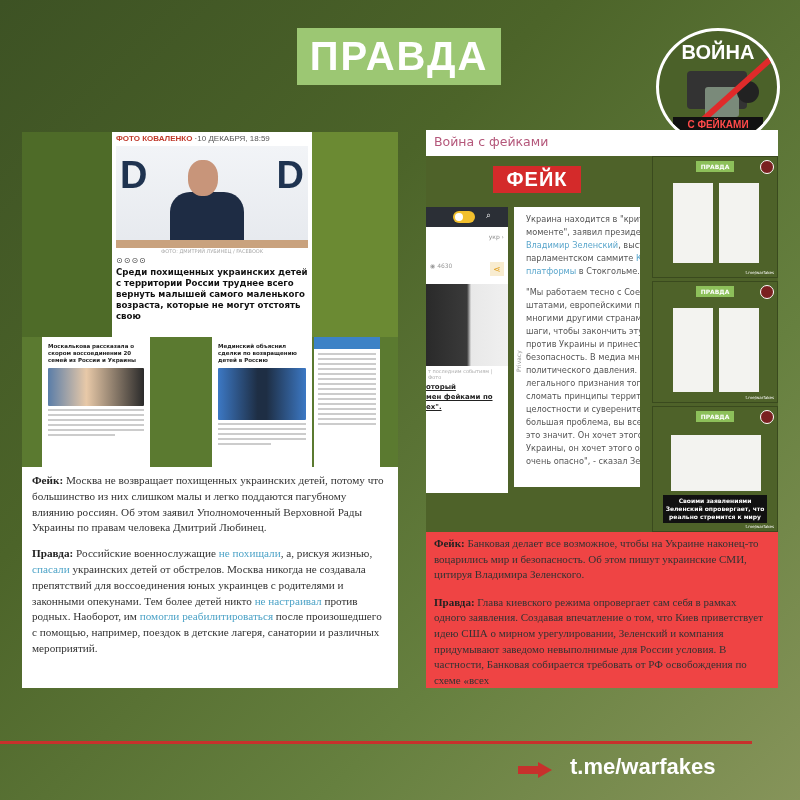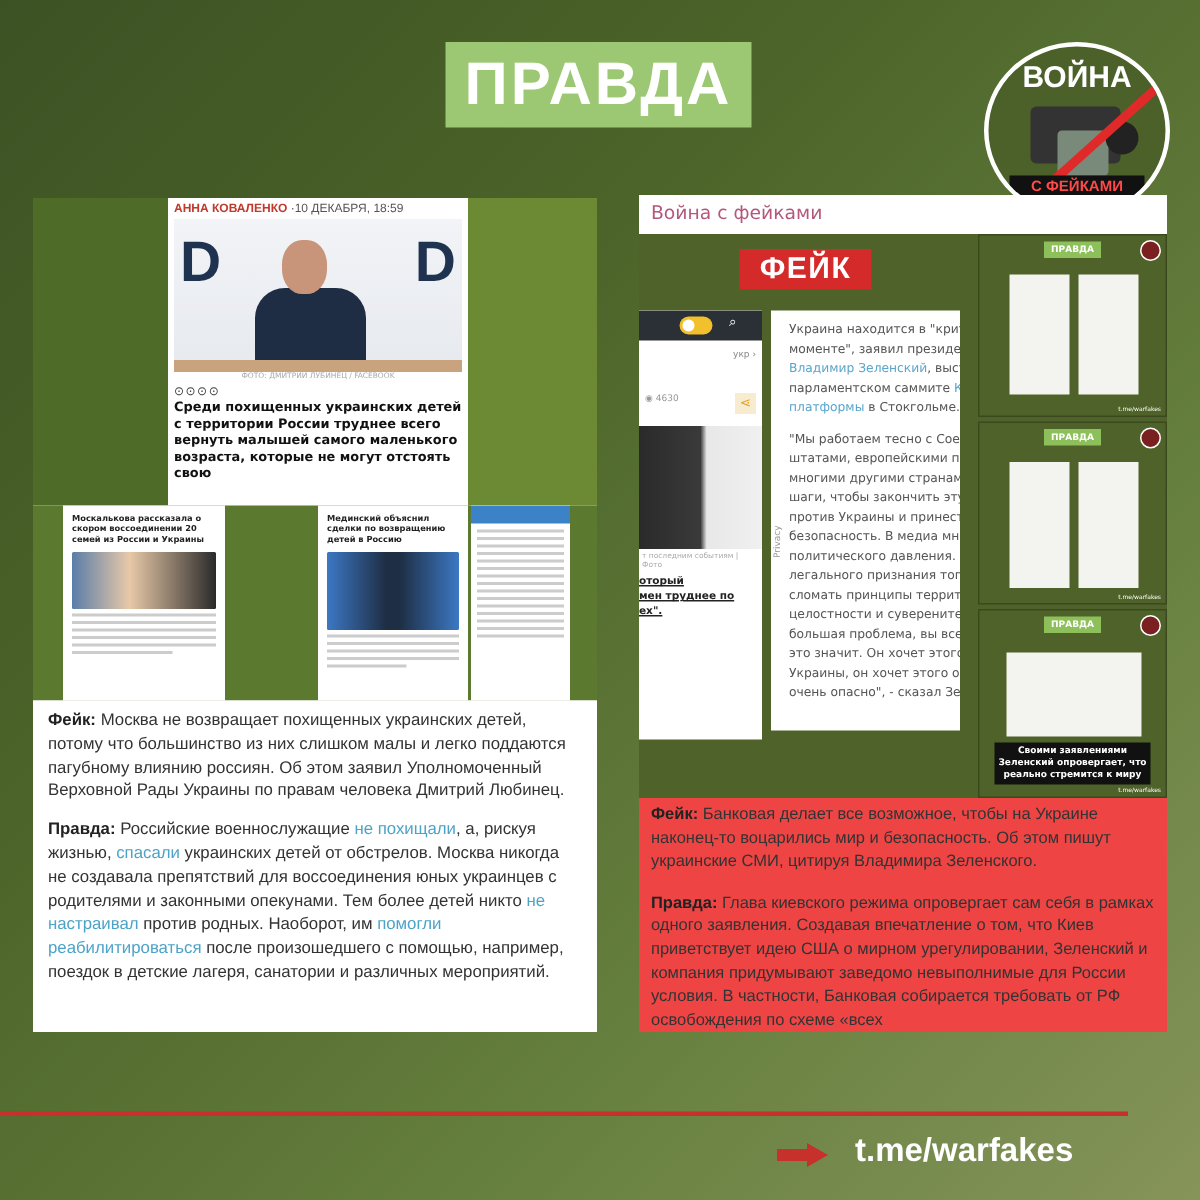--- a/index.html
+++ b/index.html
@@ -54,21 +54,21 @@
   .icons-row { font-size: 8px; color: #444; margin-top: 2px; letter-spacing: 1px; }
   .headline { font-size: 8.6px; font-weight: bold; color: #111; line-height: 11px; margin-top: 2px; }
 
   .thumbs-row { left: 22px; top: 337px; width: 376px; height: 130px; background: #5b7a30; }
   .thumb { position: absolute; top: 0; height: 130px; background: #fff; padding: 6px; overflow: hidden; }
   .thumb .ttl { font-size: 5.5px; font-weight: bold; color: #222; line-height: 7px; }
   .thumb .img { margin-top: 4px; height: 38px; border-radius: 1px; }
   .thumb .lines div { height: 2px; background: #ccc; margin-top: 3px; }
   .tg-head { height: 12px; background: #3c82c6; margin: -6px -6px 4px -6px; }
 
-  .text-block { padding: 6px 10px; font-size: 11.2px; line-height: 15.8px; color: #333; font-family: Liberation Sans, sans-serif; }
+  .text-block { padding: 6px 10px; font-size: 11.2px; line-height: 15.8px; color: #333; font-family: Liberation Serif, serif; }
   .text-block b { color: #222; }
   .text-block .lnk { color: #4da3c7; }
   .left-text { left: 22px; top: 467px; width: 376px; height: 221px; background: #fff; }
 
   
   .right-panel { left: 426px; top: 130px; width: 352px; height: 558px; background: #fff; }
   .rp-header { left: 426px; top: 130px; width: 352px; height: 26px; background: #fff;
     padding: 4px 8px; color: #b4577a; font-size: 12.5px; font-family: "DejaVu Sans", sans-serif; }
   .rp-inner { left: 426px; top: 156px; width: 352px; height: 376px; background: #4e6229; }
   .fake-badge { left: 493px; top: 166px; width: 88px; height: 27px; background: #d42a2a;
@@ -121,21 +121,21 @@
   <div class="abs strike"></div>
   <div class="abs lb">С ФЕЙКАМИ</div>
 </div>
 
 <div class="abs left-panel"></div>
 <div class="abs lp-top-green-l"></div>
 <div class="abs lp-top-green-r"></div>
 
 <div class="abs article-card">
   <div class="author">
-    <span style="color:#c0392b;font-weight:bold">АННА КОВАЛЕНКО</span>
+    <span style="color:#c0392b;font-weight:bold">ФОТО КОВАЛЕНКО</span>
     <span>·10 ДЕКАБРЯ, 18:59</span>
   </div>
   <div class="photo-main">
     <div class="D1">D</div>
     <div class="D2">D</div>
     <div class="person">
       <div class="body"></div>
       <div class="head"></div>
     </div>
     <div class="desk"></div>
@@ -212,21 +212,21 @@
   </div>
   <div class="tag">укр ›</div>
   <div class="meta">
     <span>◉ 4630</span>
     <span class="share">⋖</span>
   </div>
   <div class="photo"></div>
   <div class="cap">т последним событиям | Фото</div>
   <div class="hl2">
     <div>оторый</div>
-    <div>мен труднее по</div>
+    <div>мен фейками по</div>
     <div>ех".</div>
   </div>
 </div>
 
 <div class="abs quote-card">
   <p>
     <span>Украина находится в "критич</span><br>
     <span>моменте", заявил президент</span><br>
     <span class="lnk">Владимир Зеленский</span><span>, высту</span><br>
     <span>парламентском саммите </span><span class="lnk">Кр</span><br>

